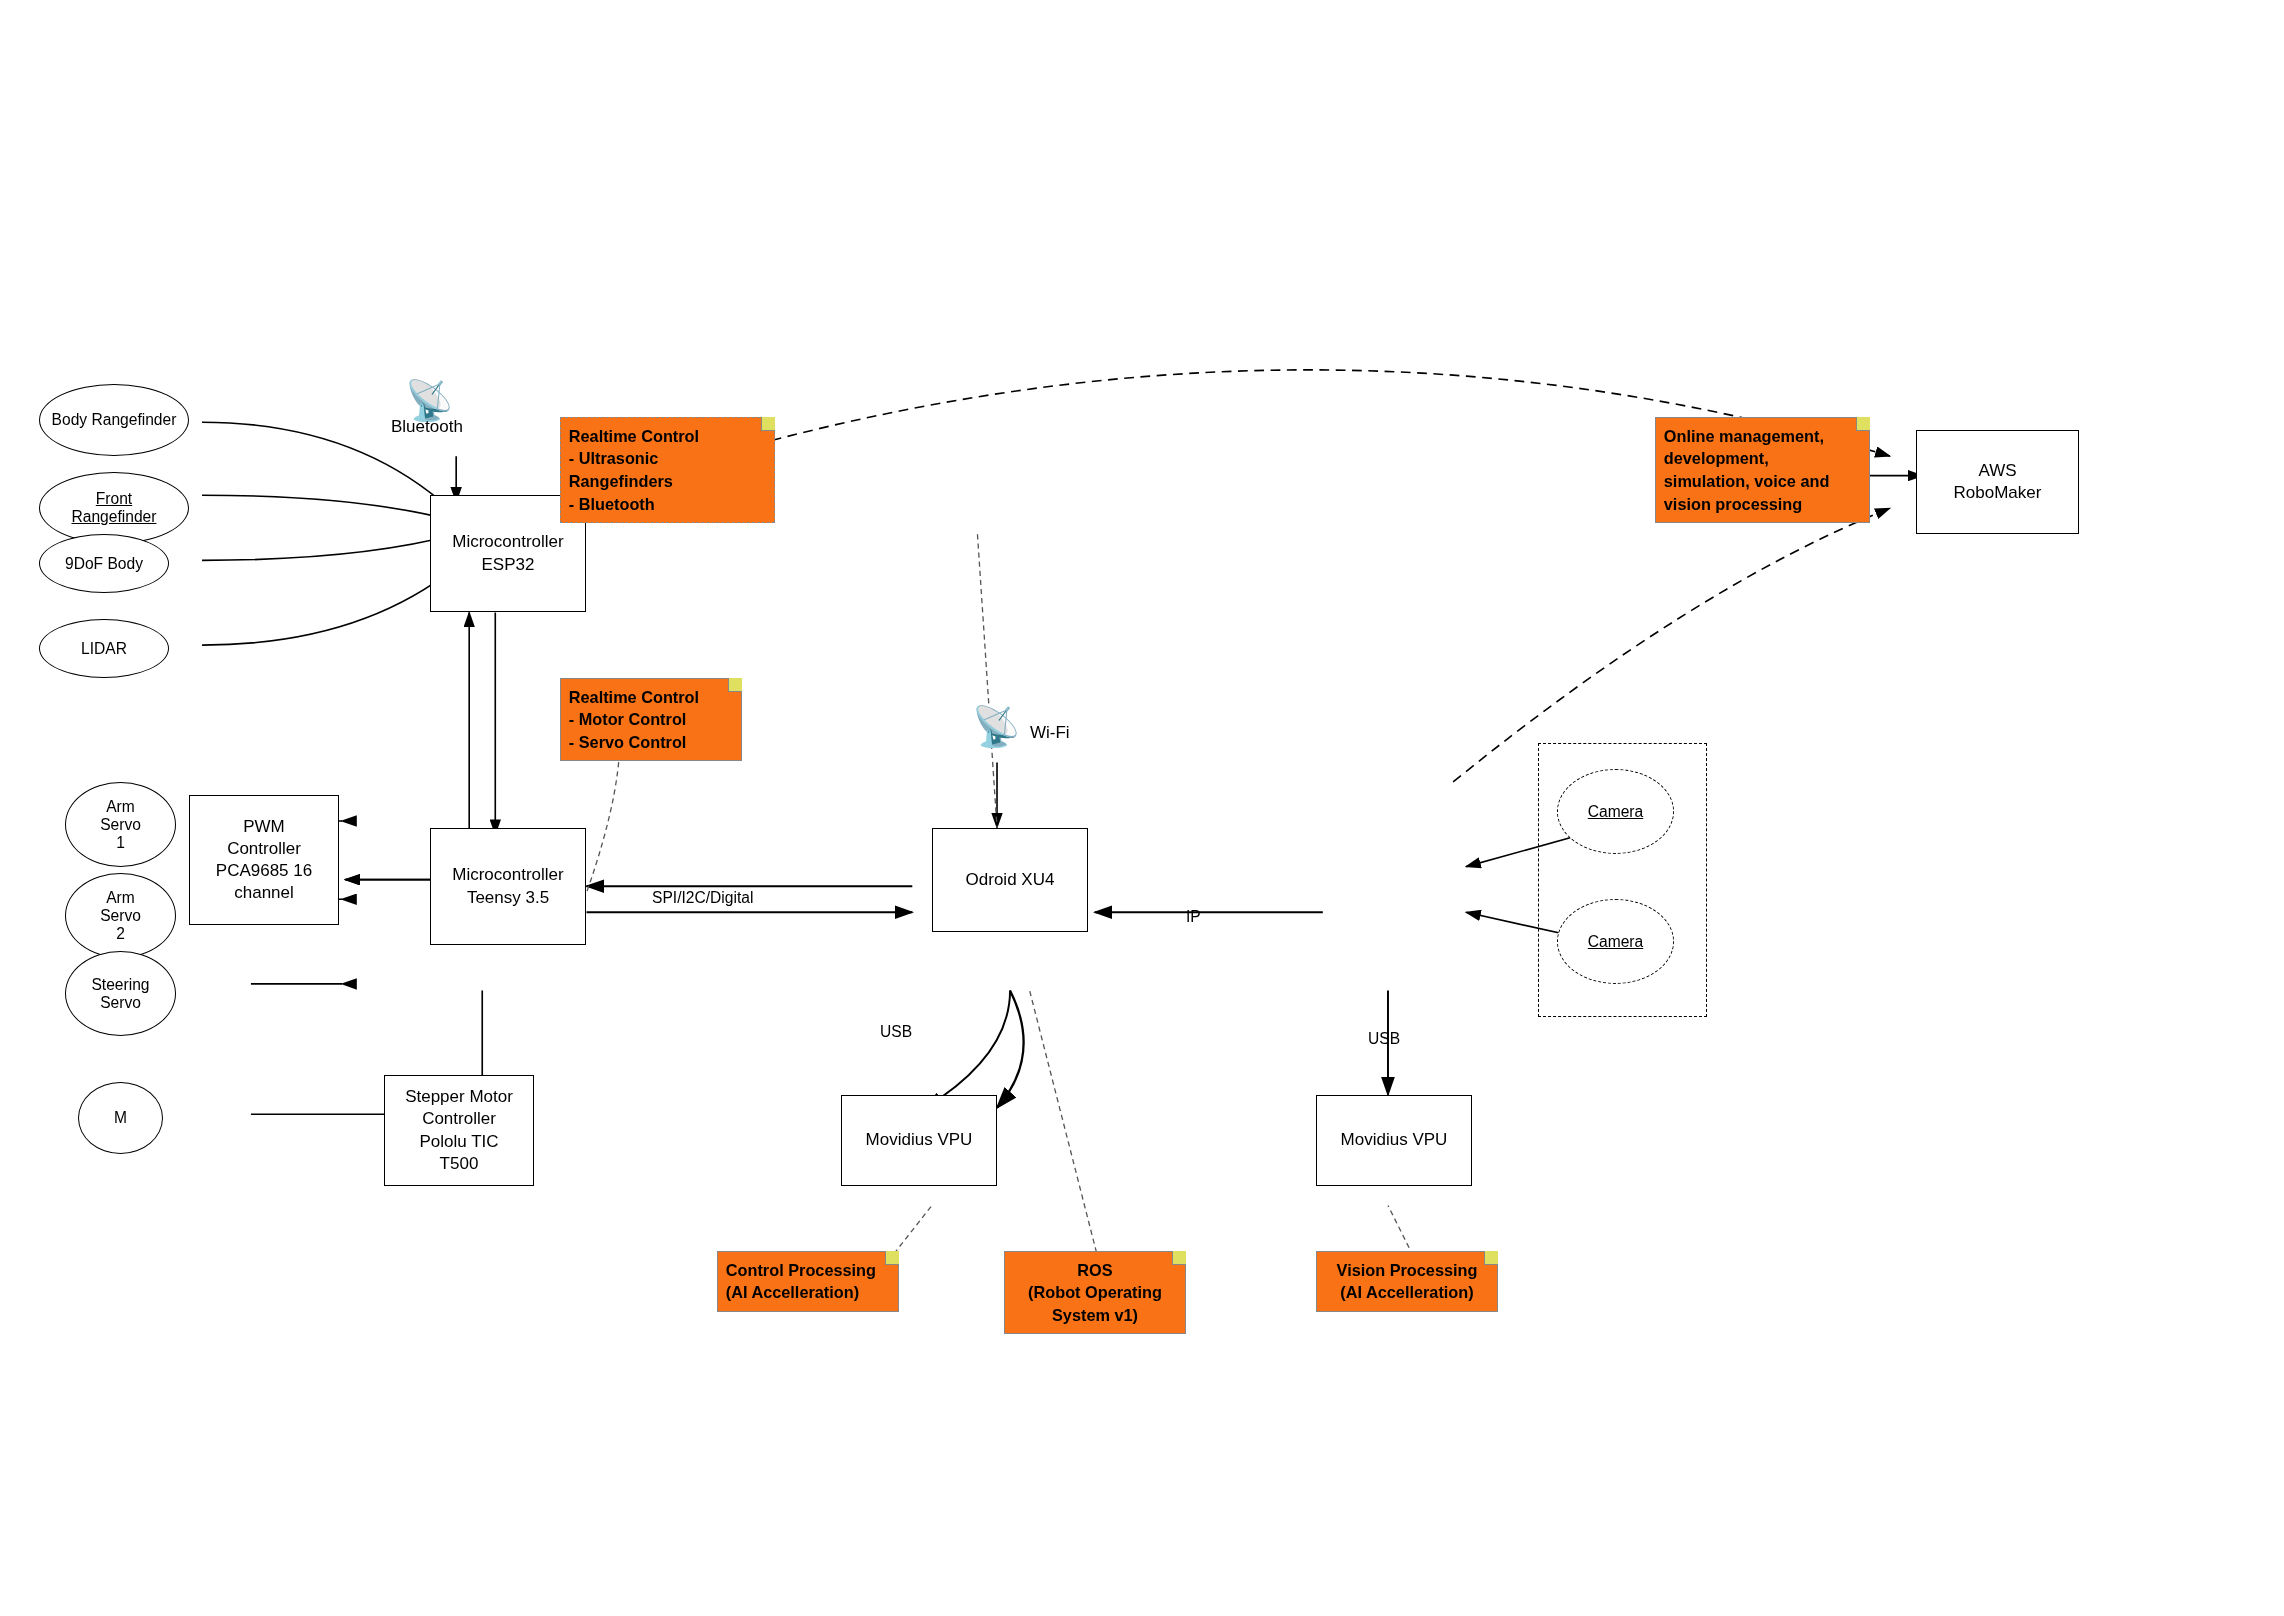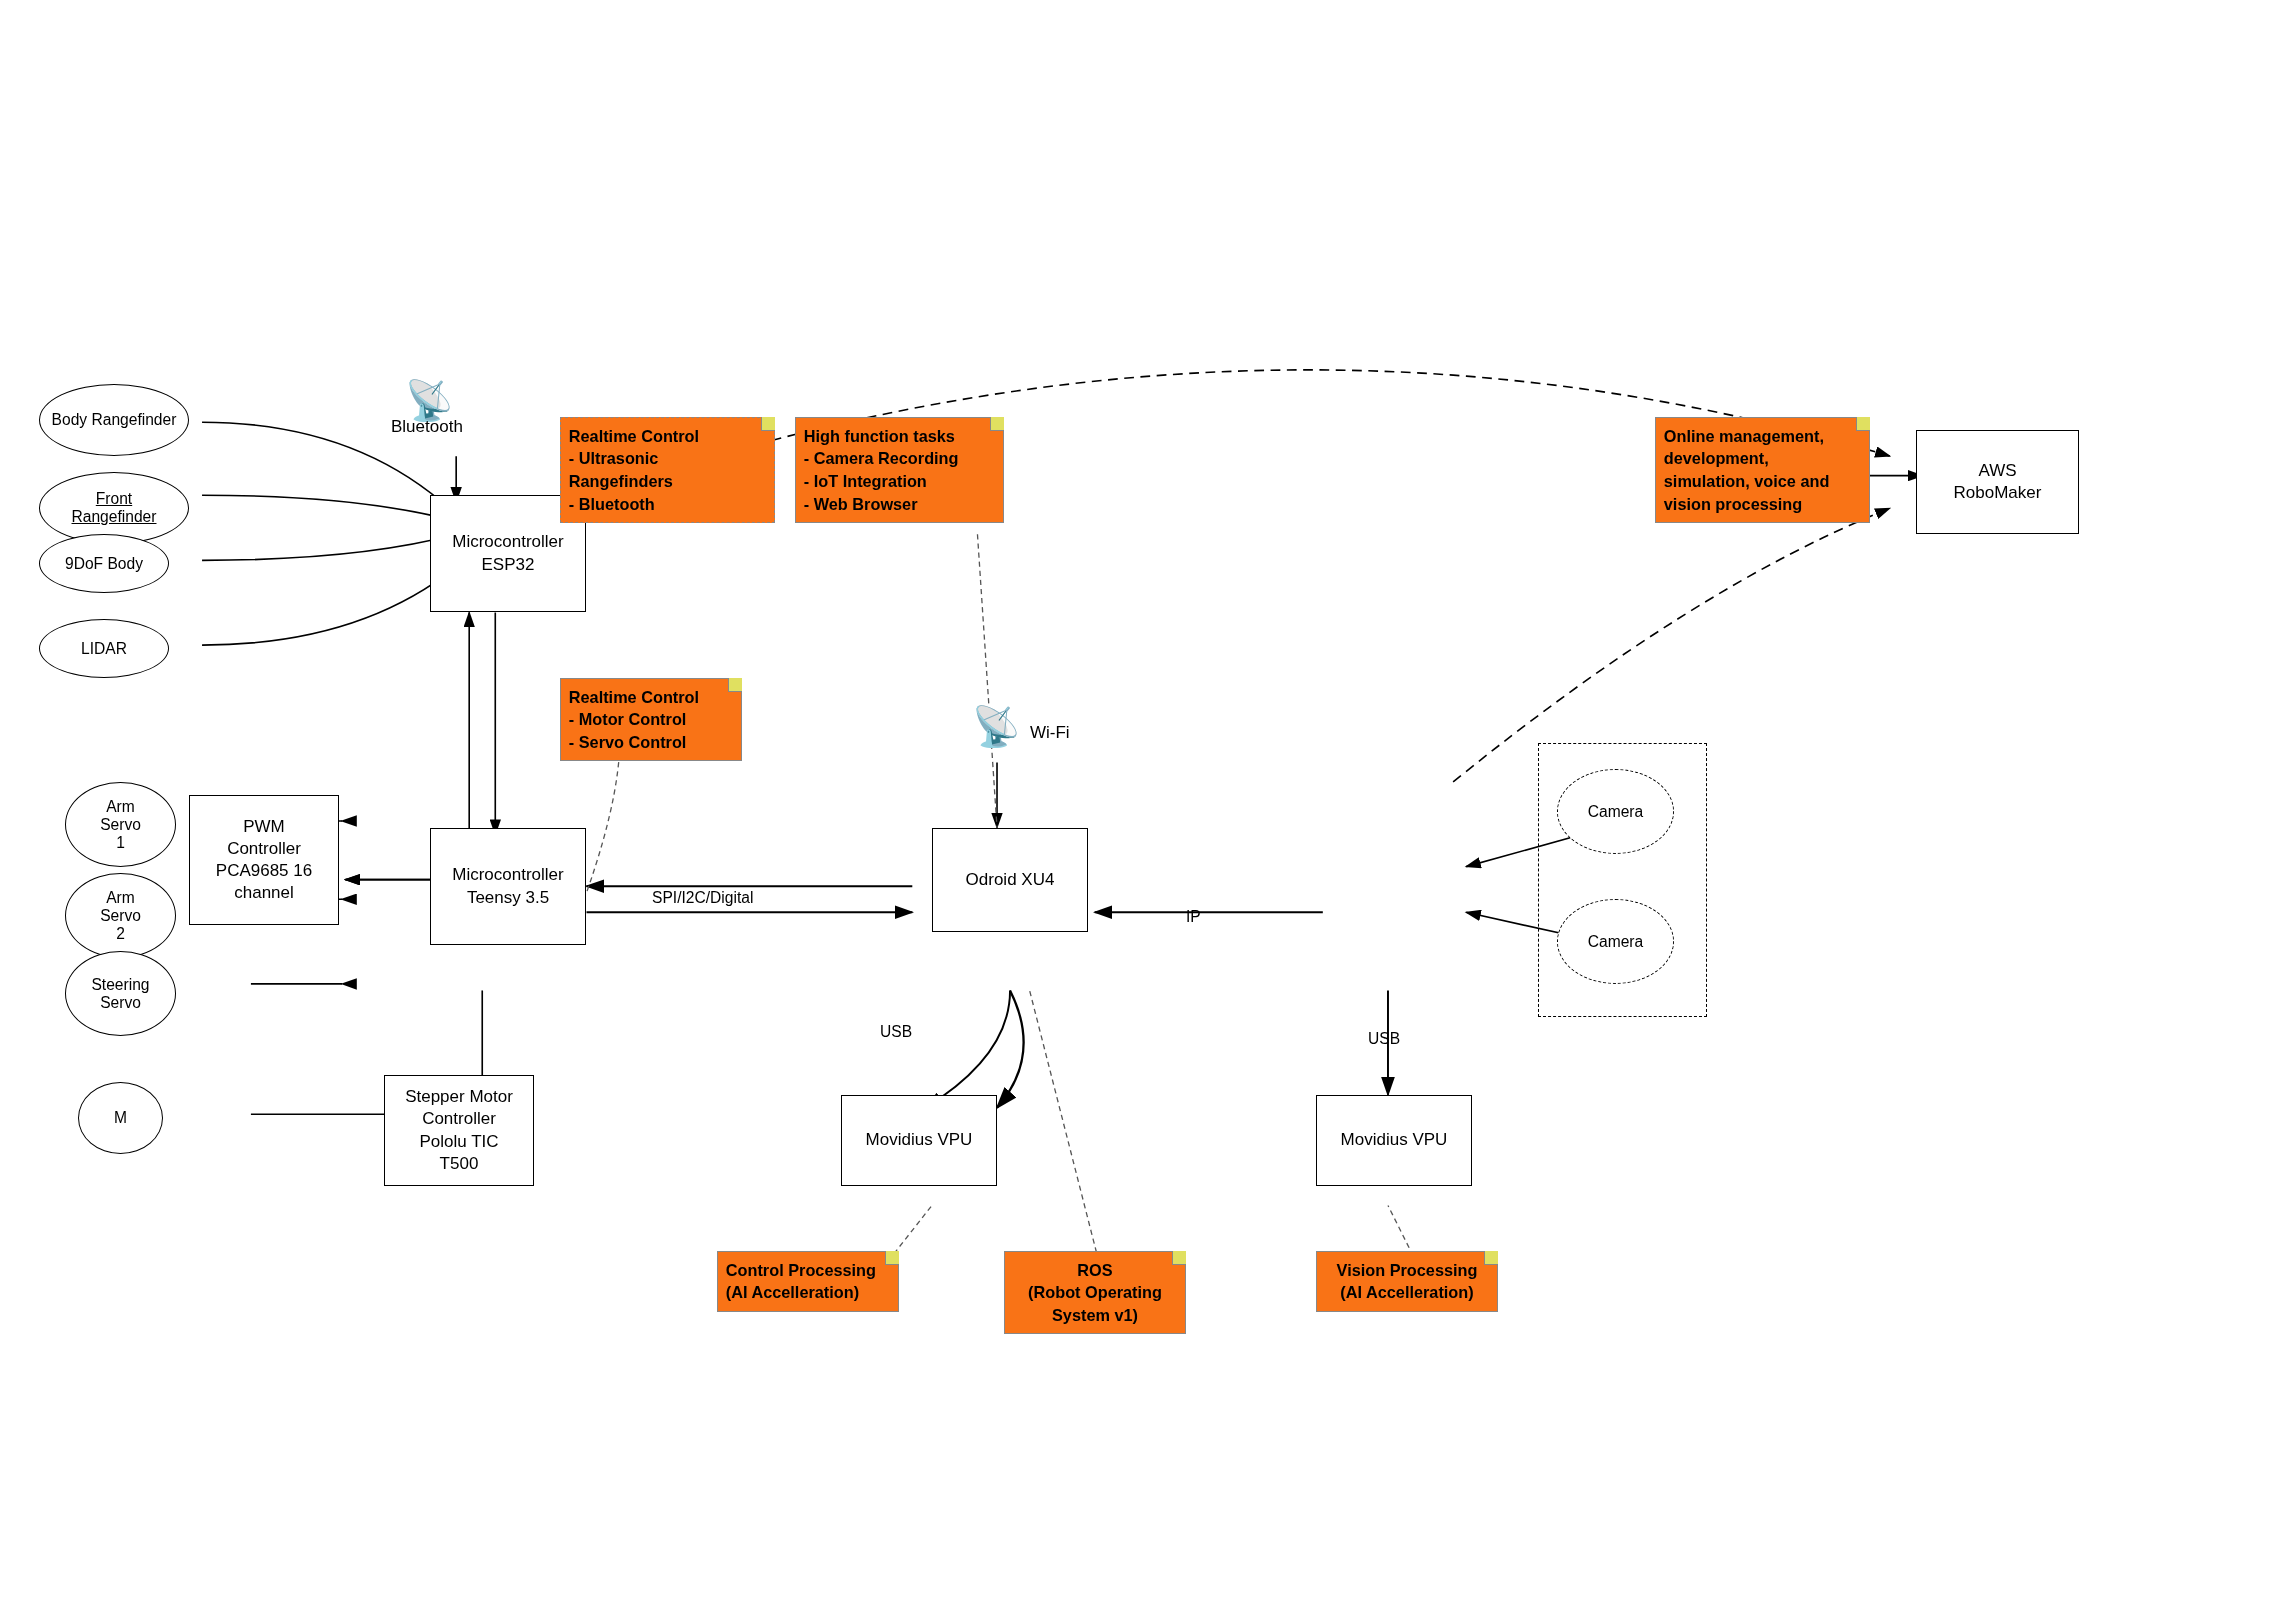--- a/index.html
+++ b/index.html
@@ -41,20 +41,21 @@
       display: flex;
       align-items: center;
       justify-content: center;
       text-align: center;
       font-size: 15.6px;
       border-radius: 50%;
       padding: 5.2px;
     }
     .node-dashed {
       border: 1.3px dashed #000;
+      text-decoration: underline;
     }
     
     .sticky-note {
       position: absolute;
       background: #f97316;
       border: 1px solid #888;
       padding: 6.5px 7.8px;
       font-size: 16.3px;
       line-height: 1.4;
       font-weight: bold;
@@ -244,23 +245,20 @@
   <div style="position:absolute; left:1538px; top:743px; width:169px; height:274px; border:1.3px dashed #000; background:transparent;"></div>
 
   <div class="sticky-note sticky-dashed" style="left:560px; top:417px; width:215px;">
     <span><strong>Realtime Control</strong><br>- Ultrasonic Rangefinders<br>- Bluetooth</span>
   </div>
 
   <div class="sticky-note" style="left:560px; top:678px; width:182px;">
     <span><strong>Realtime Control</strong><br>- Motor Control<br>- Servo Control</span>
   </div>
 
-  <div class="sticky-note" style="left:795px; top:417px; width:209px;">
-    <span><strong>High function tasks</strong><br>- Camera Recording<br>- IoT Integration<br>- Web Browser</span>
-  </div>
 
   <div class="sticky-note" style="left:1655px; top:417px; width:215px;">
     <span>Online management,<br>development,<br>simulation, voice and<br>vision processing</span>
   </div>
 
   <div class="sticky-note" style="left:717px; top:1251px; width:182px; text-align:left;">
     <span>Control Processing<br>(AI Accelleration)</span>
   </div>
 
   <div class="sticky-note" style="left:1004px; top:1251px; width:182px; text-align:center;">

